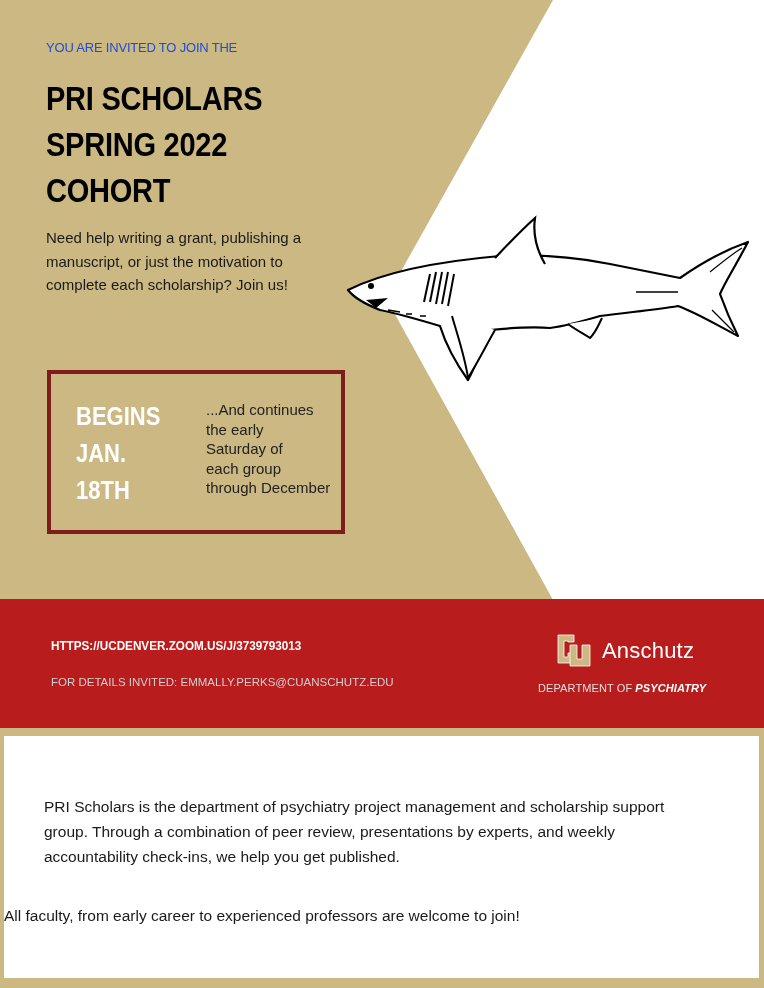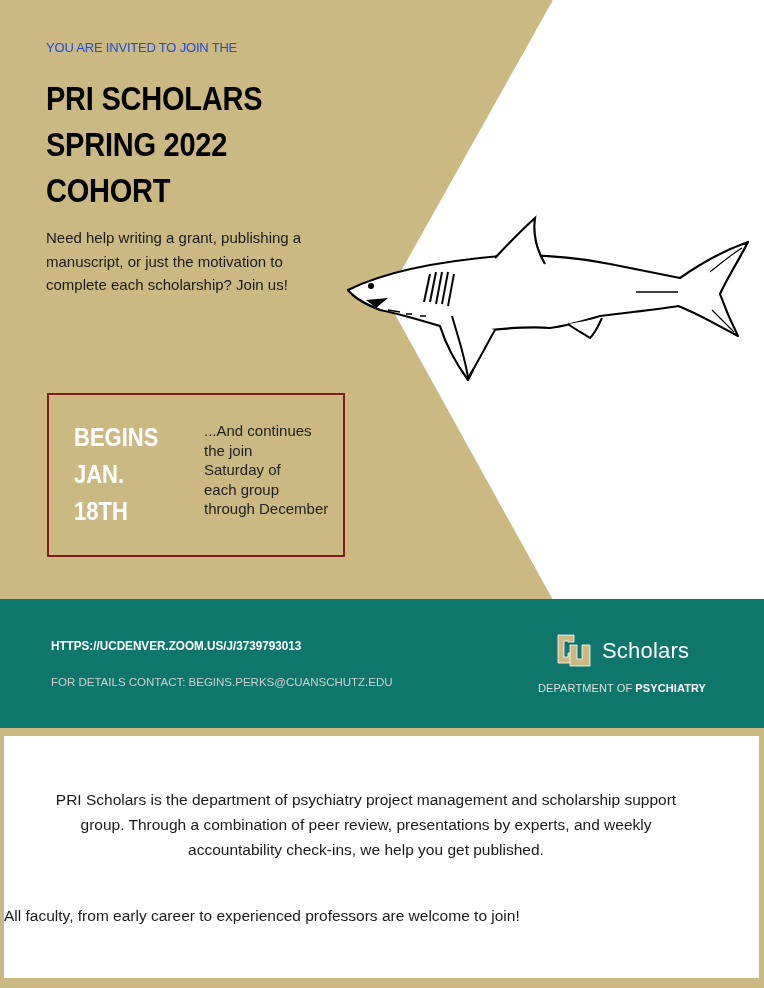--- a/index.html
+++ b/index.html
@@ -7,38 +7,38 @@
     body { position: relative; font-family: "Liberation Sans", sans-serif; }
     .page { position: absolute; left: 0; top: 0; width: 764px; height: 988px; background: #ffffff; overflow: hidden; }
     .gold-shape { position: absolute; left: 0; top: 0; width: 764px; height: 600px; }
     .shark { position: absolute; left: 340px; top: 212px; width: 414px; height: 170px; }
 
     .eyebrow { position: absolute; left: 46px; top: 40px; font-size: 13px; color: #1d4ed8; letter-spacing: -0.2px; font-weight: normal; }
     .title { position: absolute; left: 46px; top: 76px; font-size: 33px; line-height: 46px; font-weight: bold; color: #000; letter-spacing: -0.3px; transform: scaleX(0.88); transform-origin: left top; width: 320px; }
     .title span { display: block; }
     .intro { position: absolute; left: 46px; top: 226px; font-size: 15px; line-height: 23.5px; color: #1a1a1a; width: 270px; }
 
-    .date-box { position: absolute; left: 47px; top: 393px; width: 298px; height: 164px; border: 2px solid #7f1d1d; }
+    .date-box { position: absolute; left: 47px; top: 370px; width: 298px; height: 164px; border: 4px solid #7f1d1d; }
     .begins { position: absolute; left: 25px; top: 24px; color: #ffffff; font-weight: bold; font-size: 25px; line-height: 37px; transform: scaleX(0.88); transform-origin: left top; }
     .begins span { display: block; }
     .continues { position: absolute; left: 155px; top: 26px; font-size: 15px; line-height: 19.5px; color: #222; width: 130px; }
     .continues span { display: block; }
 
-    .black-band { position: absolute; left: 0; top: 599px; width: 764px; height: 129px; background: #0f766e; }
+    .black-band { position: absolute; left: 0; top: 599px; width: 764px; height: 129px; background: #b91c1c; }
     .zoom-link { position: absolute; left: 51px; top: 39px; color: #ffffff; font-weight: bold; font-size: 13px; transform: scaleX(0.9); transform-origin: left top; letter-spacing: 0px; text-decoration: none; }
     .contact { position: absolute; left: 51px; top: 77px; color: #d0d0d0; font-size: 11.5px; letter-spacing: 0px; }
     .logo { position: absolute; left: 556px; top: 34px; width: 180px; height: 36px; }
     .cu-mark { position: absolute; left: 0; top: 0; width: 36px; height: 34px; }
     .anschutz { position: absolute; left: 46px; top: 5px; color: #ffffff; font-size: 22px; letter-spacing: 0.2px; }
     .dept { position: absolute; left: 538px; top: 83px; color: #e0e0e0; font-size: 11px; letter-spacing: 0.1px; }
-    .dept b { font-weight: bold; color: #ffffff; text-align: right; }
+    .dept b { font-style: italic; font-weight: bold; color: #ffffff; text-align: right; }
 
     .desc-frame { position: absolute; left: 0; top: 728px; width: 764px; height: 260px; background: #CBB882; }
     .desc-box { position: absolute; left: 4px; top: 8px; width: 755px; height: 242px; background: #ffffff; }
-    .desc-text { position: absolute; left: 0; top: 51px; width: 724px; text-align: center; font-size: 15.5px; line-height: 25px; color: #1a1a1a; }
+    .desc-text { position: absolute; left: 0; top: 58px; width: 724px; font-size: 15.5px; line-height: 25px; color: #1a1a1a; }
     .desc-text2 { position: absolute; left: 0; top: 167px; width: 755px; font-size: 15.5px; line-height: 25px; color: #1a1a1a; }
   </style>
 </head>
 <body>
 
 <div class="page">
 
   <svg class="gold-shape" viewBox="0 0 764 600" preserveAspectRatio="none">
     <polygon points="0,0 553,0 386,298 553,600 0,600" fill="#CBB882"></polygon>
   </svg>
@@ -81,37 +81,37 @@
   </svg>
 
   <div class="date-box">
     <div class="begins">
       <span>BEGINS</span>
       <span>JAN.</span>
       <span>18TH</span>
     </div>
     <div class="continues">
       <span>...And continues</span>
-      <span>the join</span>
+      <span>the early</span>
       <span>Saturday of</span>
       <span>each group</span>
       <span>through December</span>
     </div>
   </div>
 
   <div class="black-band">
     <a class="zoom-link">HTTPS://UCDENVER.ZOOM.US/J/3739793013</a>
-    <div class="contact">FOR DETAILS CONTACT: BEGINS.PERKS@CUANSCHUTZ.EDU</div>
+    <div class="contact">FOR DETAILS INVITED: EMMALLY.PERKS@CUANSCHUTZ.EDU</div>
 
     <div class="logo">
       <svg class="cu-mark" viewBox="0 0 36 34">
         <path d="M2,2 L18,2 L18,9 L12,9 L12,8 L8,8 L8,24 L12,24 L12,20 L18,20 L18,30 L2,30 Z" fill="#CBB882" stroke="#ffffff" stroke-width="0.8"></path>
         <path d="M14,12 L21,12 L21,26 L26,26 L26,12 L34,12 L34,33 L14,33 Z" fill="#CBB882" stroke="#ffffff" stroke-width="0.8"></path>
       </svg>
-      <div class="anschutz">Scholars</div>
+      <div class="anschutz">Anschutz</div>
     </div>
     <div class="dept">
       <span>DEPARTMENT OF</span>
       <b>PSYCHIATRY</b>
     </div>
   </div>
 
   <div class="desc-frame">
     <div class="desc-box">
       <p class="desc-text" style="padding: 0 40px;">PRI Scholars is the department of psychiatry project management and scholarship support group. Through a combination of peer review, presentations by experts, and weekly accountability check-ins, we help you get published.</p>

